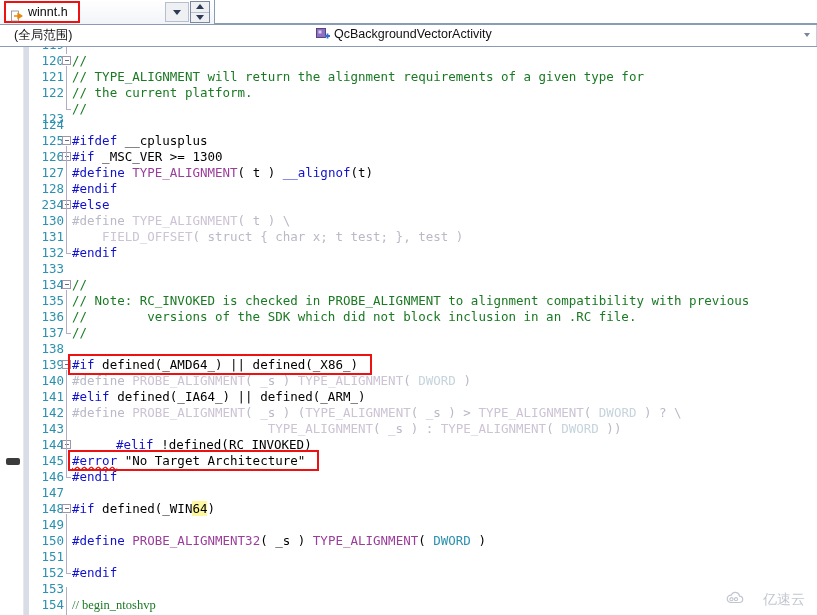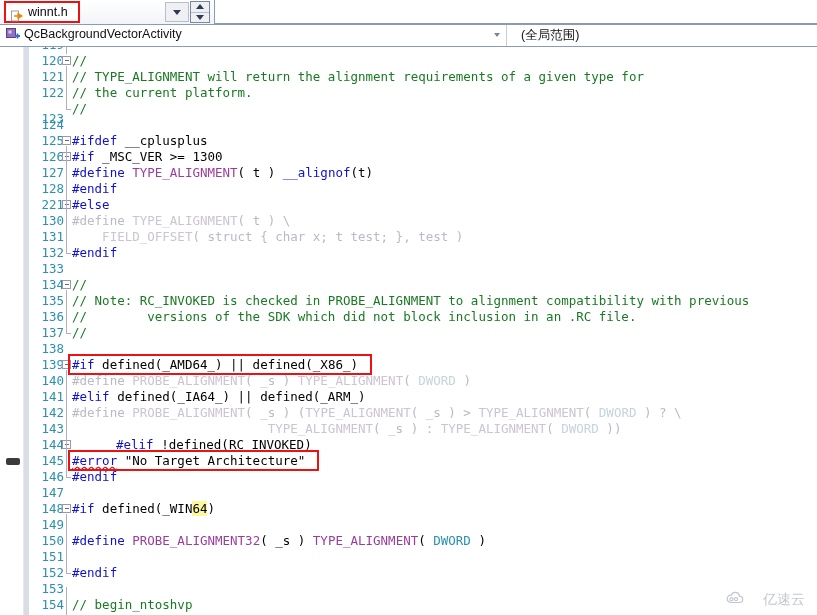--- a/index.html
+++ b/index.html
@@ -221,33 +221,33 @@
     <div>
       <span class="caret-up"></span>
     </div>
     <div>
       <span class="caret-down"></span>
     </div>
   </div>
 </div>
 
 <div id="nav-bar">
+  <div id="nav-right">
+    <span class="label">(全局范围)</span>
+  </div>
   <div id="nav-left">
     <span id="nav-class-icon">
       <svg width="14" height="14" viewBox="0 0 14 14">
         <rect x="0.5" y="0.5" width="9" height="9" fill="#8f6fc4" stroke="#4b3a70" stroke-width="0.9"></rect>
         <rect x="2.5" y="2.5" width="3" height="3" fill="#d8cbee"></rect>
         <path d="M9 8 h5 M11.5 5.5 v5" stroke="#2f6fd0" stroke-width="1.8"></path>
       </svg>
     </span>
     <span class="label">QcBackgroundVectorActivity</span>
     <span class="arrow caret-down-sm"></span>
-  </div>
-  <div id="nav-right">
-    <span class="label">(全局范围)</span>
   </div>
 </div>
 
 <div id="editor">
   <div id="indicator-margin"></div>
   <div id="sel-stripe-blue"></div>
 
   <div id="bookmark-145"></div>
 
   <div id="code-area">
@@ -263,21 +263,21 @@
       <div class="lnum" style="top: 70px;">124</div>
       <div class="ctext" style="top: 70px;"></div>
       <div class="lnum" style="top: 86px;">125</div>
       <div class="ctext" style="top: 86px;"><span class="t-pp">#ifdef </span><span class="t-plain">__cplusplus</span></div>
       <div class="lnum" style="top: 102px;">126</div>
       <div class="ctext" style="top: 102px;"><span class="t-pp">#if </span><span class="t-plain">_MSC_VER &gt;= 1300</span></div>
       <div class="lnum" style="top: 118px;">127</div>
       <div class="ctext" style="top: 118px;"><span class="t-pp">#define </span><span class="t-mac">TYPE_ALIGNMENT</span><span class="t-plain">( t ) </span><span class="t-pp">__alignof</span><span class="t-plain">(t)</span></div>
       <div class="lnum" style="top: 134px;">128</div>
       <div class="ctext" style="top: 134px;"><span class="t-pp">#endif</span></div>
-      <div class="lnum" style="top: 150px;">221</div>
+      <div class="lnum" style="top: 150px;">234</div>
       <div class="ctext" style="top: 150px;"><span class="t-pp">#else</span></div>
       <div class="lnum" style="top: 166px;">130</div>
       <div class="ctext" style="top: 166px;"><span class="t-gray">#define </span><span class="t-graym">TYPE_ALIGNMENT</span><span class="t-gray">( t ) \</span></div>
       <div class="lnum" style="top: 182px;">131</div>
       <div class="ctext" style="top: 182px;"><span class="t-graym">    FIELD_OFFSET</span><span class="t-gray">( struct { char x; t test; }, test )</span></div>
       <div class="lnum" style="top: 198px;">132</div>
       <div class="ctext" style="top: 198px;"><span class="t-pp">#endif</span></div>
       <div class="lnum" style="top: 214px;">133</div>
       <div class="ctext" style="top: 214px;"></div>
       <div class="lnum" style="top: 230px;">134</div>
@@ -314,21 +314,21 @@
       <div class="ctext" style="top: 470px;"></div>
       <div class="lnum" style="top: 486px;">150</div>
       <div class="ctext" style="top: 486px;"><span class="t-pp">#define </span><span class="t-mac">PROBE_ALIGNMENT32</span><span class="t-plain">( _s ) </span><span class="t-mac">TYPE_ALIGNMENT</span><span class="t-plain">( </span><span class="t-type">DWORD</span><span class="t-plain"> )</span></div>
       <div class="lnum" style="top: 502px;">151</div>
       <div class="ctext" style="top: 502px;"></div>
       <div class="lnum" style="top: 518px;">152</div>
       <div class="ctext" style="top: 518px;"><span class="t-pp">#endif</span></div>
       <div class="lnum" style="top: 534px;">153</div>
       <div class="ctext" style="top: 534px;"></div>
       <div class="lnum" style="top: 550px;">154</div>
-      <div class="ctext" style="top: 550px;"><span class="t-cmt">// begin_ntoshvp</span></div>
+      <div class="ctext" style="top: 550px; font-family: Liberation Serif, serif;"><span class="t-cmt">// begin_ntoshvp</span></div>
     </div>
   <div id="outline-col">
       <div class="obox" style="top: 9px;"></div>
       <div class="obox" style="top: 89px;"></div>
       <div class="obox" style="top: 105px;"></div>
       <div class="obox" style="top: 153px;"></div>
       <div class="obox" style="top: 233px;"></div>
       <div class="obox" style="top: 313px;"></div>
       <div class="obox" style="top: 393px;"></div>
       <div class="obox" style="top: 457px;"></div>

